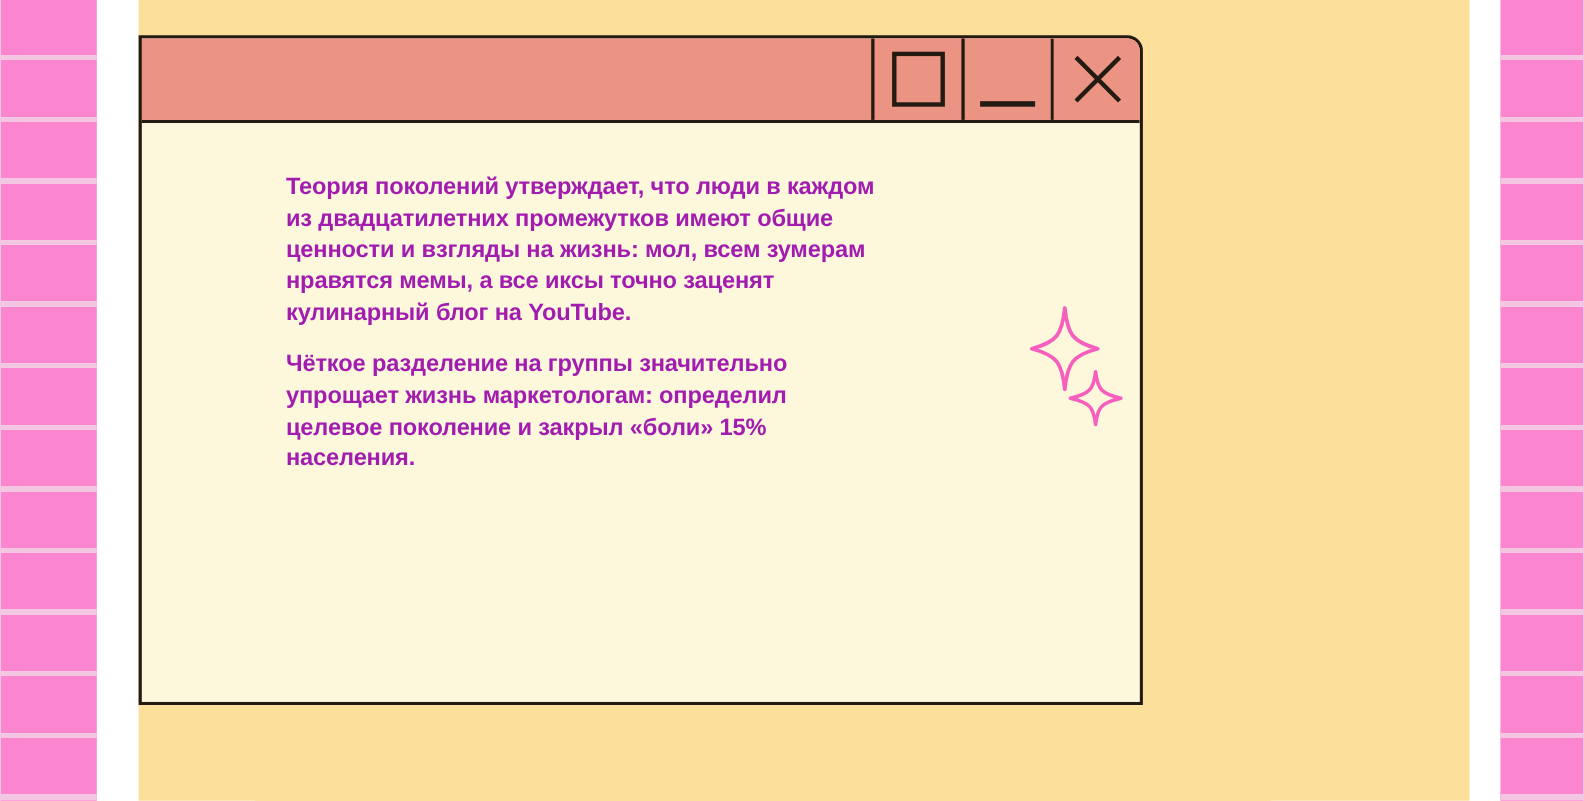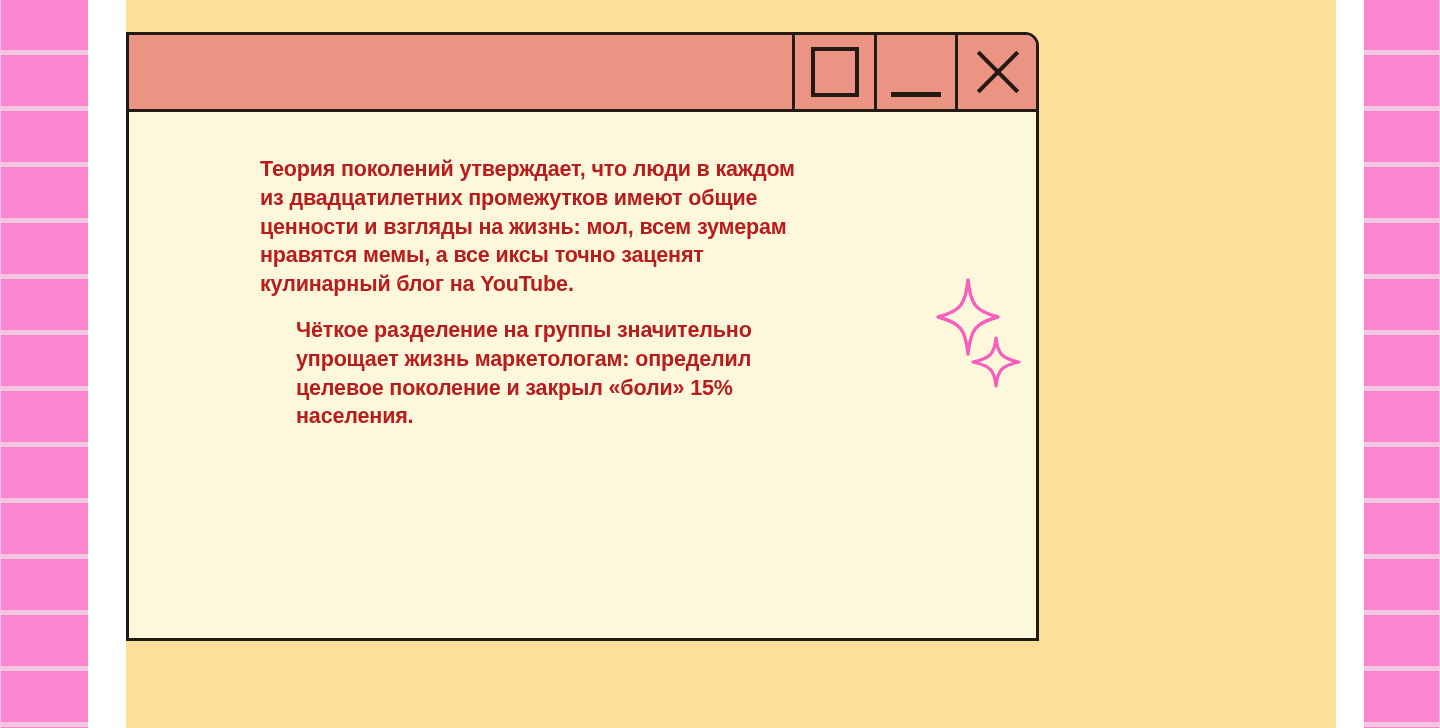--- a/index.html
+++ b/index.html
@@ -124,29 +124,29 @@
     overflow:hidden;
   }
 
   #copy{
     position:absolute;
     left:131px;
     top:43px;
     width:640px;
   }
   #copy p{
-    color:#b91c1c;
+    color:#a21caf;
     font-family:"Liberation Sans", sans-serif;
     font-weight:bold;
     font-size:21.5px;
     line-height:28.8px;
     letter-spacing:-0.15px;
     white-space:pre-line;
   }
-  #copy p + p{ margin-top:17px;margin-left:36px; }
+  #copy p + p{ margin-top:17px; }
 
   
   .sparkle{ position:absolute; }
   .sparkle.big  { left:806px; top:166px; width:66px; height:78px; }
   .sparkle.small{ left:842px; top:224px; width:50px; height:52px; }
 </style>
 </head>
 <body>
 
 <div id="slide">

